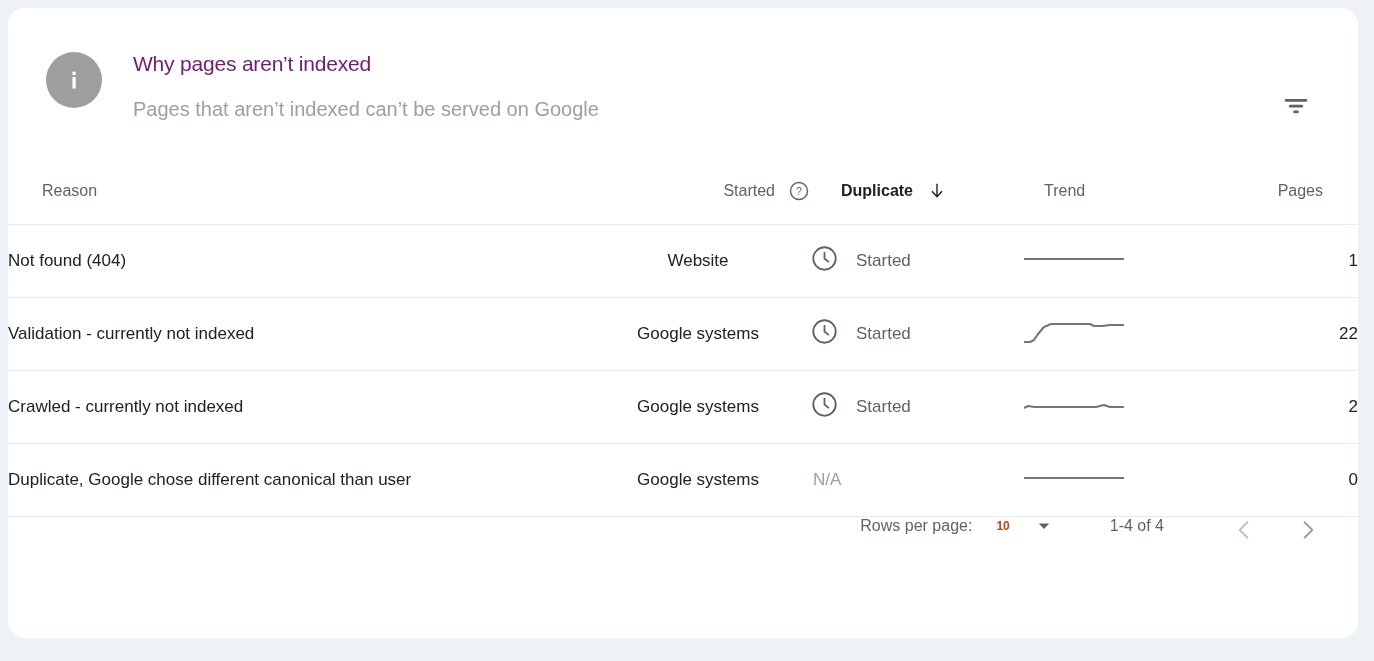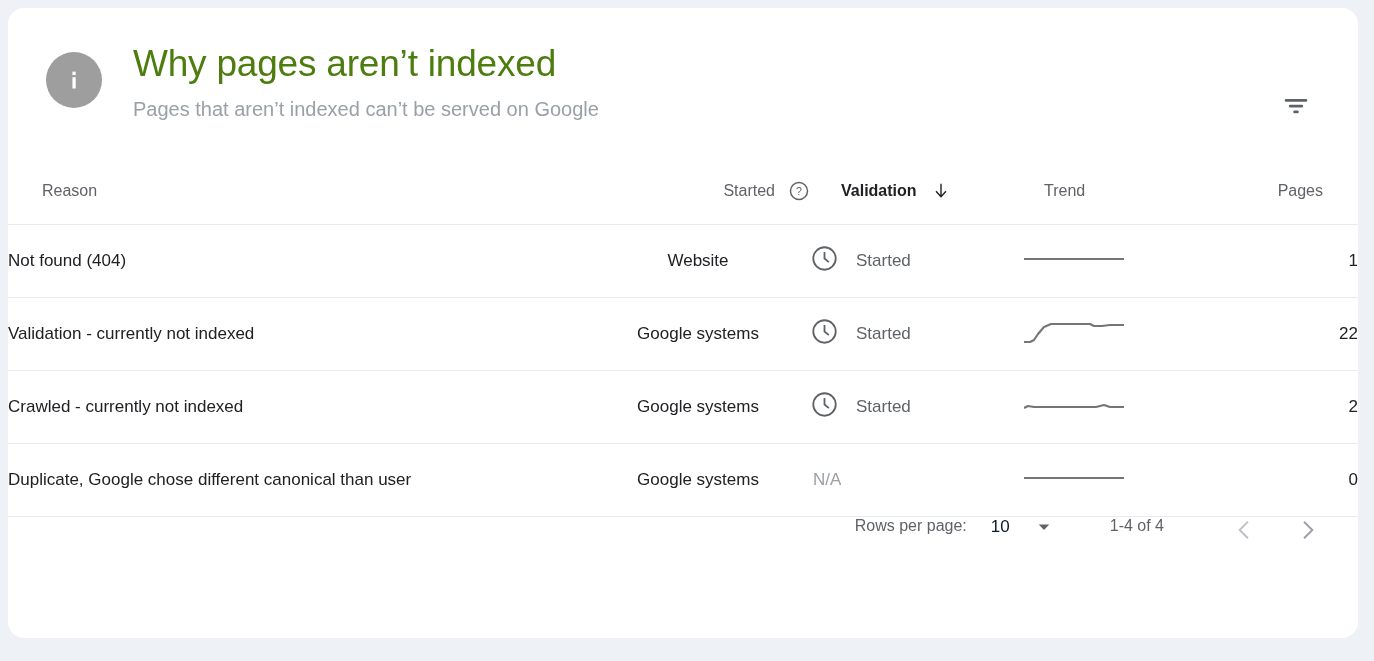--- a/index.html
+++ b/index.html
@@ -49,23 +49,23 @@
     display: flex;
     align-items: center;
     justify-content: center;
   }
   .info-badge svg { display: block; }
   .header-text {
     margin-left: 31px;
     margin-top: 4px;
   }
   .page-title {
-    font-size: 37px;
+    font-size: 21px;
     line-height: 40px;
-    color: #4d7c0f;
+    color: #701a75;
     font-weight: 400;
     letter-spacing: -0.2px;
     white-space: nowrap;
   }
   .page-subtitle {
     font-size: 20px;
     line-height: 28px;
     color: #9aa0a6;
     font-weight: 400;
     margin-top: 11px;
@@ -175,23 +175,23 @@
     color: #5f6368;
   }
   .rows-label { color: #5f6368; }
   .rows-select {
     display: flex;
     align-items: center;
     margin-left: 24px;
     cursor: pointer;
   }
   .rows-value {
-    color: #0f172a;
-    font-weight: 400;
-    font-size: 17px;
+    color: #c2410c;
+    font-weight: 700;
+    font-size: 12px;
   }
   .caret { margin-left: 25px; display: inline-flex; }
   .range-label {
     margin-left: 57px;
     color: #5f6368;
   }
   .pager-btn {
     margin-left: 36px;
     width: 28px;
     height: 28px;
@@ -260,21 +260,21 @@
               <svg width="22" height="22" viewBox="0 0 24 24" aria-hidden="true">
                 <circle cx="12" cy="12" r="9.3" fill="none" stroke="#5f6368" stroke-width="1.6"></circle>
                 <text x="12" y="16.4" font-size="11.5" font-family="Liberation Sans, sans-serif" fill="#5f6368" text-anchor="middle">?</text>
               </svg>
             </span>
           </div>
         </th>
 
         <th class="th-validation">
           <div class="th-inner">
-            <span class="th-label sorted">Validation</span>
+            <span class="th-label sorted">Duplicate</span>
             <span class="sort-arrow">
               <svg width="20" height="20" viewBox="0 0 24 24" aria-hidden="true">
                 <path d="M12 4 V18.2 M6.6 13 L12 18.8 L17.4 13" fill="none" stroke="#202124" stroke-width="1.7" stroke-linecap="square"></path>
               </svg>
             </span>
           </div>
         </th>
 
         <th class="th-trend">
           <div class="th-inner">

